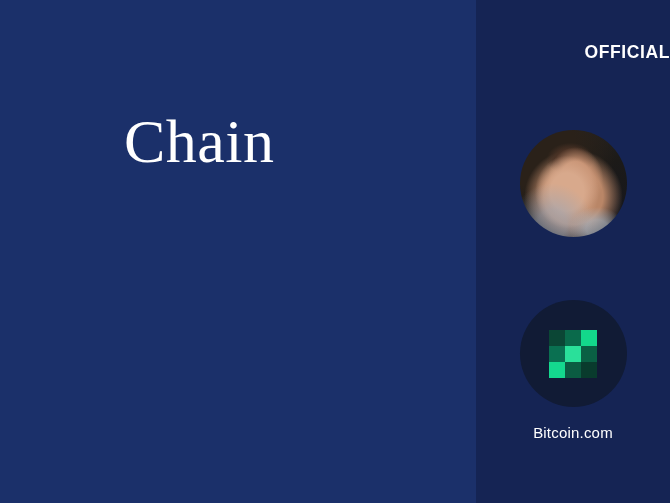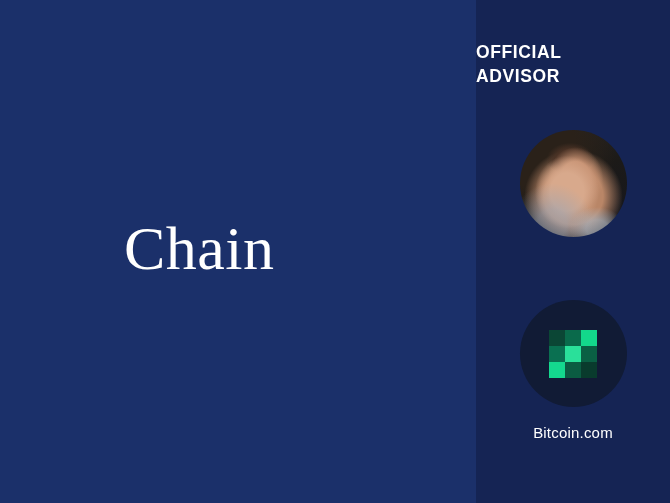--- a/index.html
+++ b/index.html
@@ -20,21 +20,21 @@
     display: flex;
   }
 
   
   .brand-panel {
     position: relative;
     width: 476px;
     height: 503px;
     background: #1b306a;
     display: flex;
-    align-items: center;
+    align-items: flex-start;
     justify-content: flex-start;
     flex: none;
   }
   .wordmark {
     margin-left: 124px;
     margin-top: -6px;
     color: #ffffff;
     font-family: "Liberation Serif", "DejaVu Serif", serif;
     font-size: 62px;
     line-height: 0.95;
@@ -56,21 +56,21 @@
     width: 194px;
     height: 503px;
     background: #152454;
     flex: none;
   }
   .advisor-heading {
     position: absolute;
     top: 41px;
     left: 0;
     width: 194px;
-    text-align: left;
+    text-align: right;
     color: #ffffff;
     font-size: 17.5px;
     font-weight: bold;
     letter-spacing: 0.6px;
     line-height: 1.35;
   }
   .advisor-heading span {
     display: block;
   }
 
@@ -138,21 +138,20 @@
   <div class="brand-panel" style="background: rgb(27, 48, 106);">
     <div class="wordmark">
       <span class="wordmark-line first">Chain</span>
     </div>
   </div>
 
   <div class="advisor-panel" style="background: rgb(21, 36, 84);">
 
     <div class="advisor-heading">
       <span>OFFICIAL</span>
-      <span>ADVISOR</span>
     </div>
 
     <div class="advisor-entry person">
       <div class="avatar portrait"></div>
     </div>
 
     <div class="advisor-entry brand">
       <div class="avatar bitcoin" style="background: rgb(17, 27, 53);">
         <div class="bitcoin-grid">
           <i style="background: rgb(11, 70, 53);"></i>

